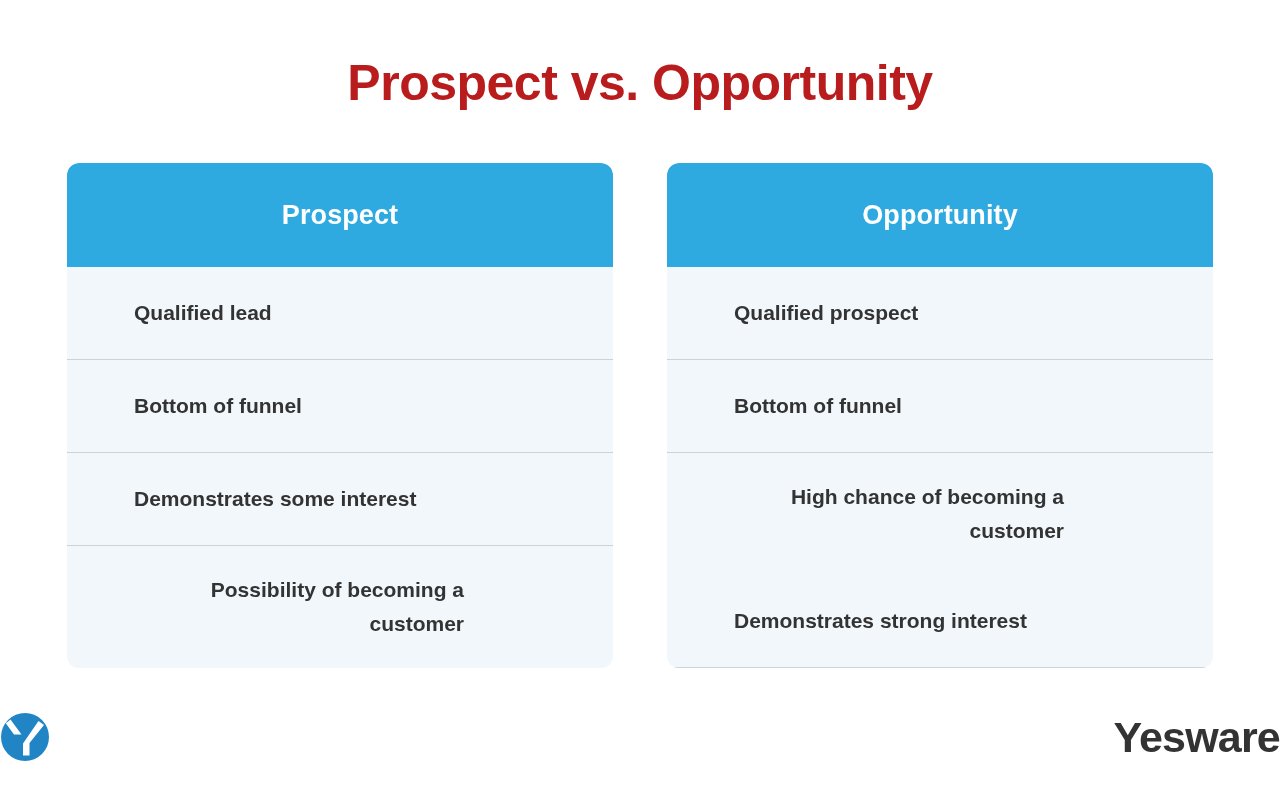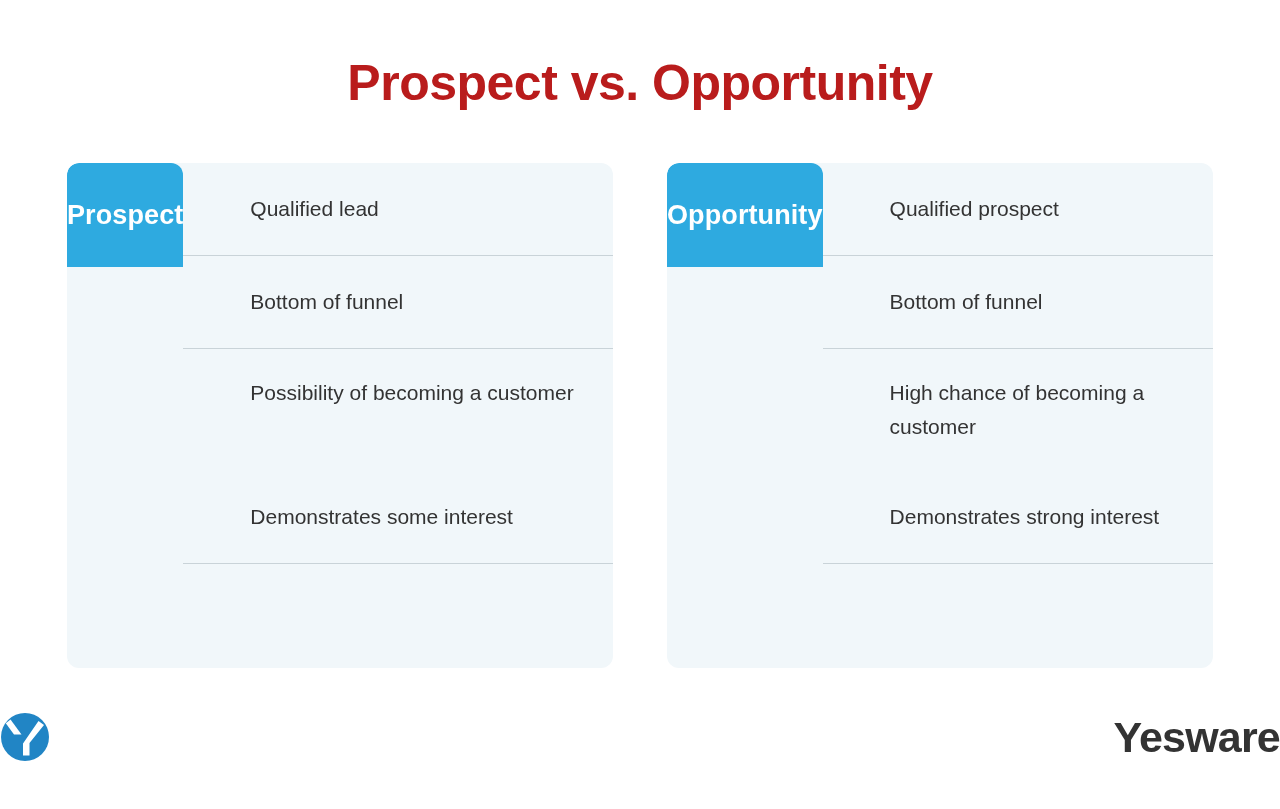--- a/index.html
+++ b/index.html
@@ -46,21 +46,21 @@
     justify-content: space-between;
   }
 
   .card {
     width: 546px;
     height: 505px;
     border-radius: 12px;
     background: #f1f7fa;
     overflow: hidden;
     display: flex;
-    flex-direction: row;
+    flex-direction: column;
   }
 
   .card-header {
     height: 104px;
     background: #2eaae0;
     border-radius: 12px 12px 0 0;
     display: flex;
     align-items: center;
     justify-content: center;
     color: #ffffff;
@@ -74,24 +74,25 @@
     display: flex;
     flex-direction: column;
   }
 
   .row {
     display: flex;
     align-items: center;
     padding-left: 67px;
     padding-right: 28px;
     font-size: 21px;
-    font-weight: 400;
+    font-weight: 700;
     color: #333333;
     line-height: 34px;
     border-bottom: 1px solid #c9d3d8;
+    text-align: right;
   }
 
   .row-single { height: 93px; }
   .row-last {
     height: 122px;
     border-bottom: none;
     align-items: flex-start;
     padding-top: 27px;
   }
   .row-last .row-text { max-width: 330px; }
@@ -136,25 +137,25 @@
       <div class="card-header">
         <span>Prospect</span>
       </div>
       <div class="card-body">
         <div class="row row-single">
           <span class="row-text">Qualified lead</span>
         </div>
         <div class="row row-single">
           <span class="row-text">Bottom of funnel</span>
         </div>
+        <div class="row row-single">
+          <span class="row-text">Demonstrates some interest</span>
+        </div>
         <div class="row row-last">
           <span class="row-text">Possibility of becoming a customer</span>
-        </div>
-        <div class="row row-single">
-          <span class="row-text">Demonstrates some interest</span>
         </div>
       </div>
     </div>
 
     <div class="card">
       <div class="card-header">
         <span>Opportunity</span>
       </div>
       <div class="card-body">
         <div class="row row-single">

